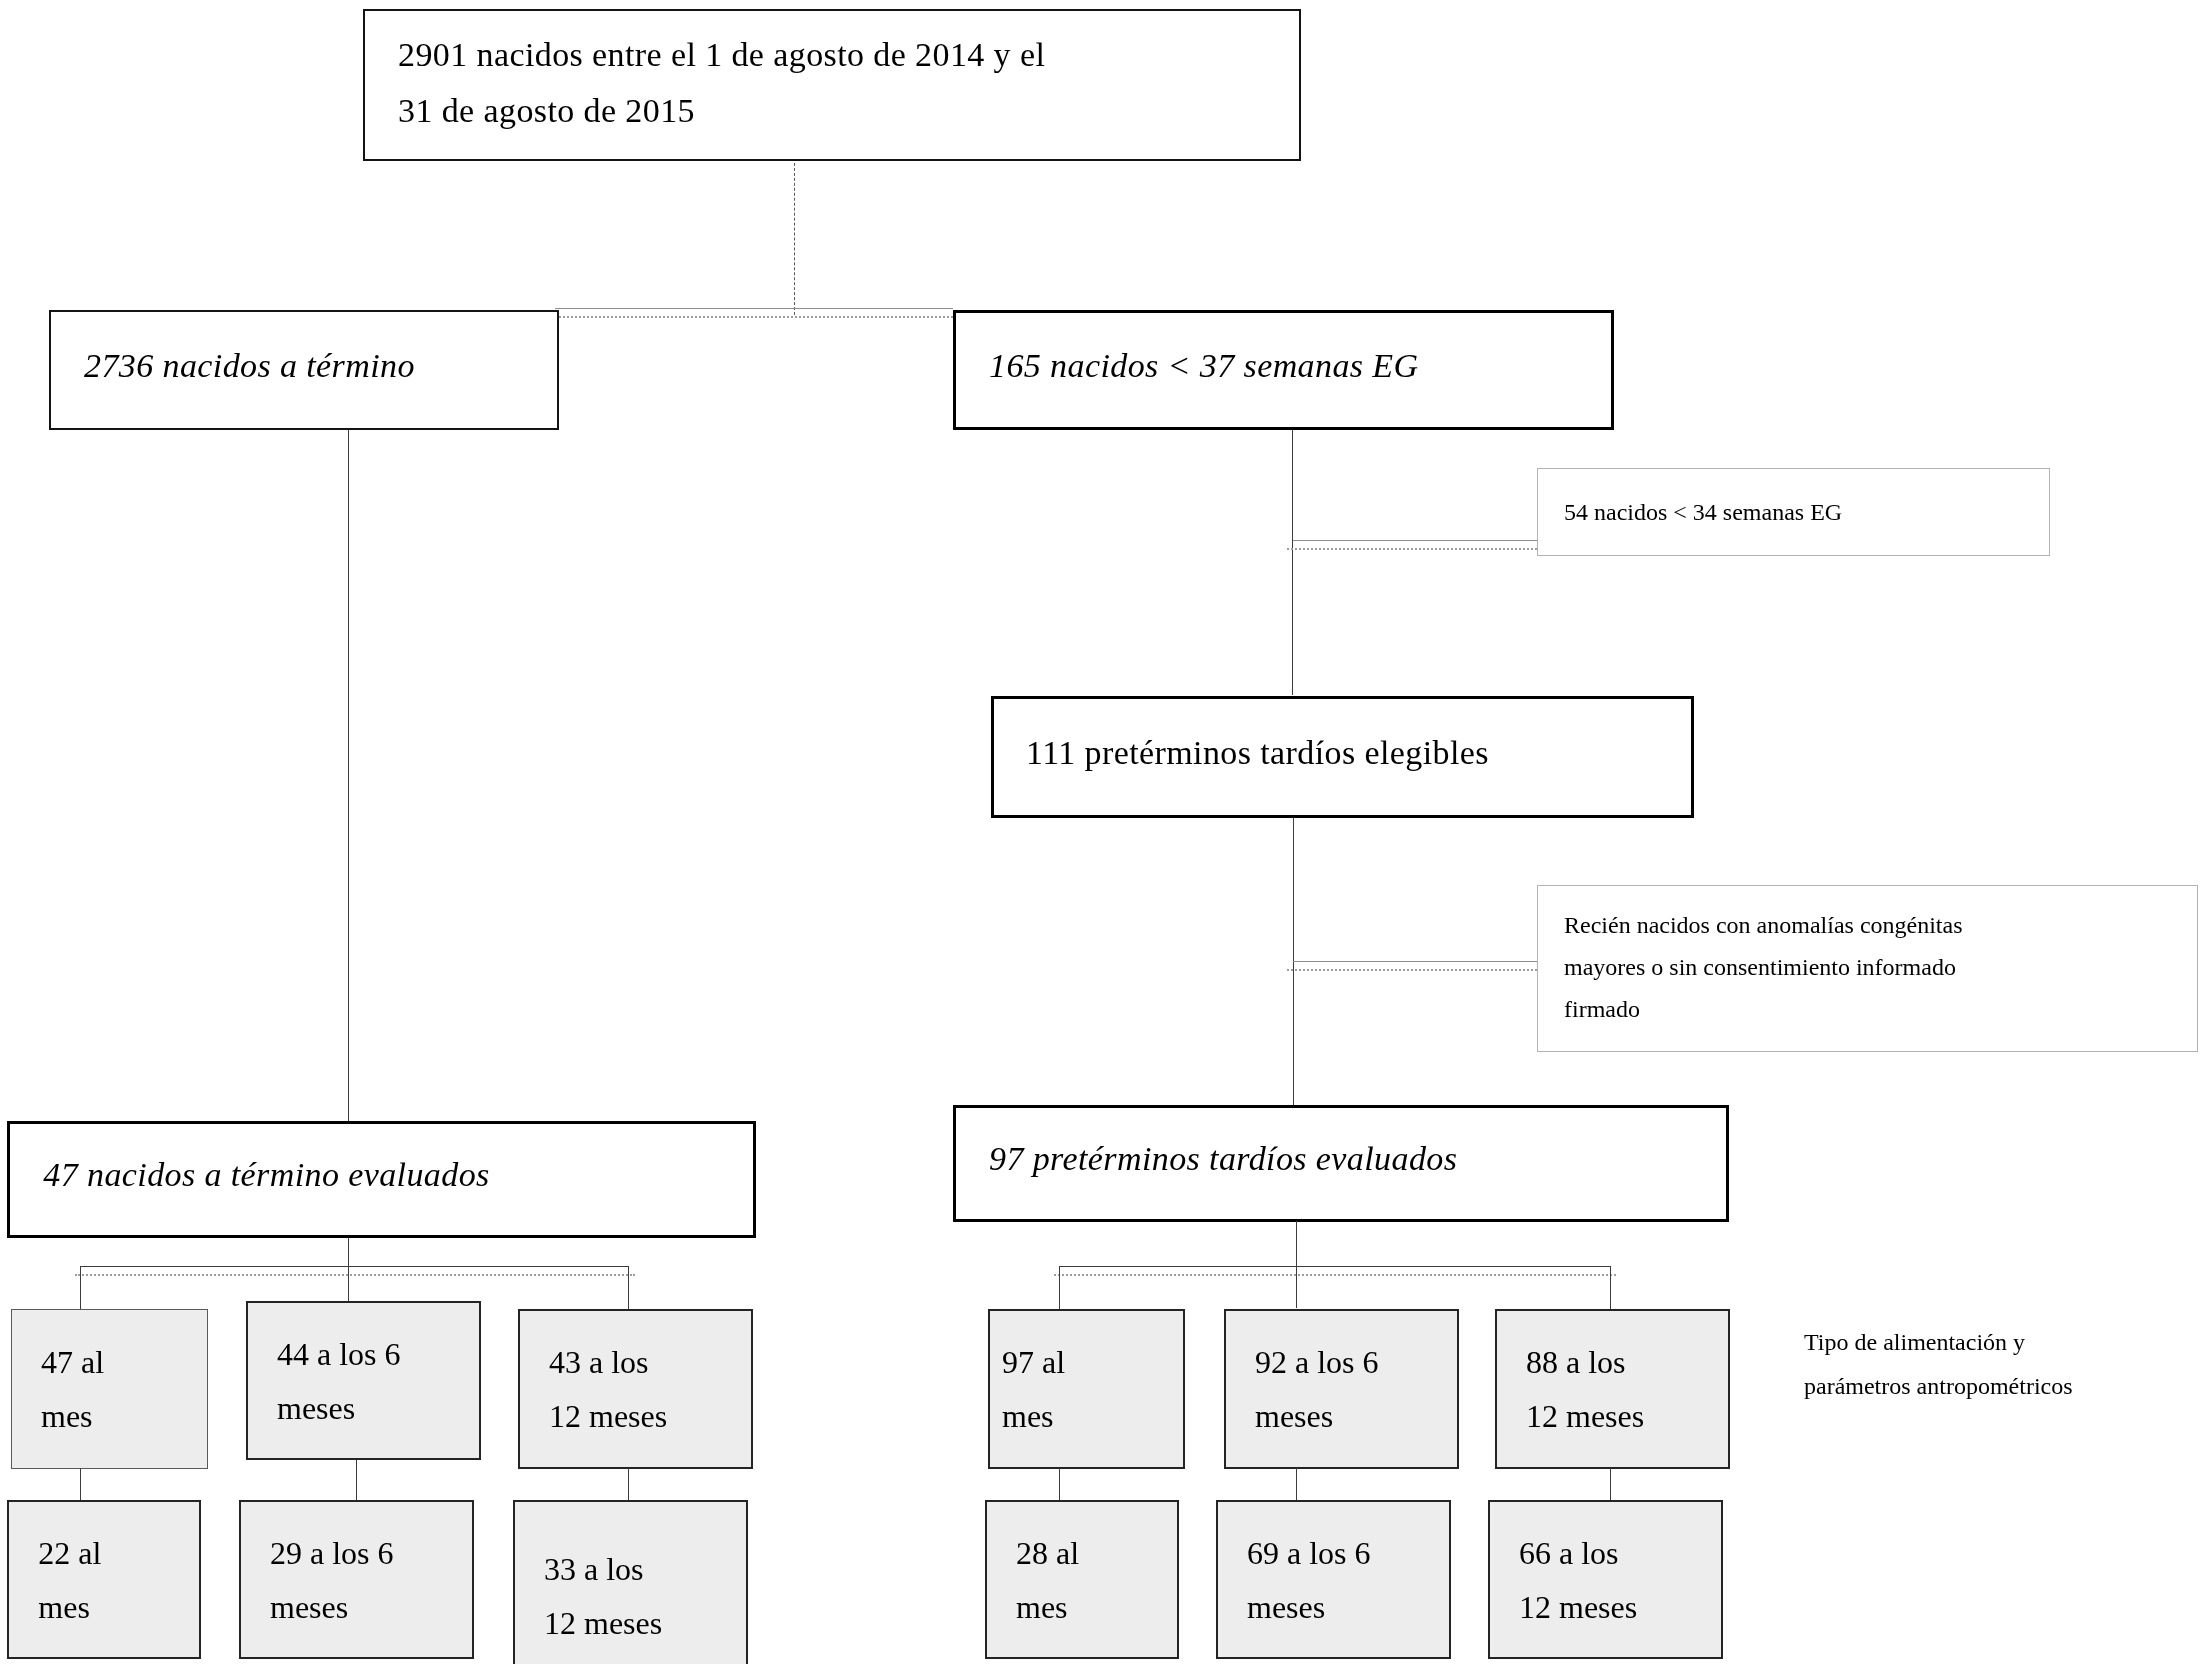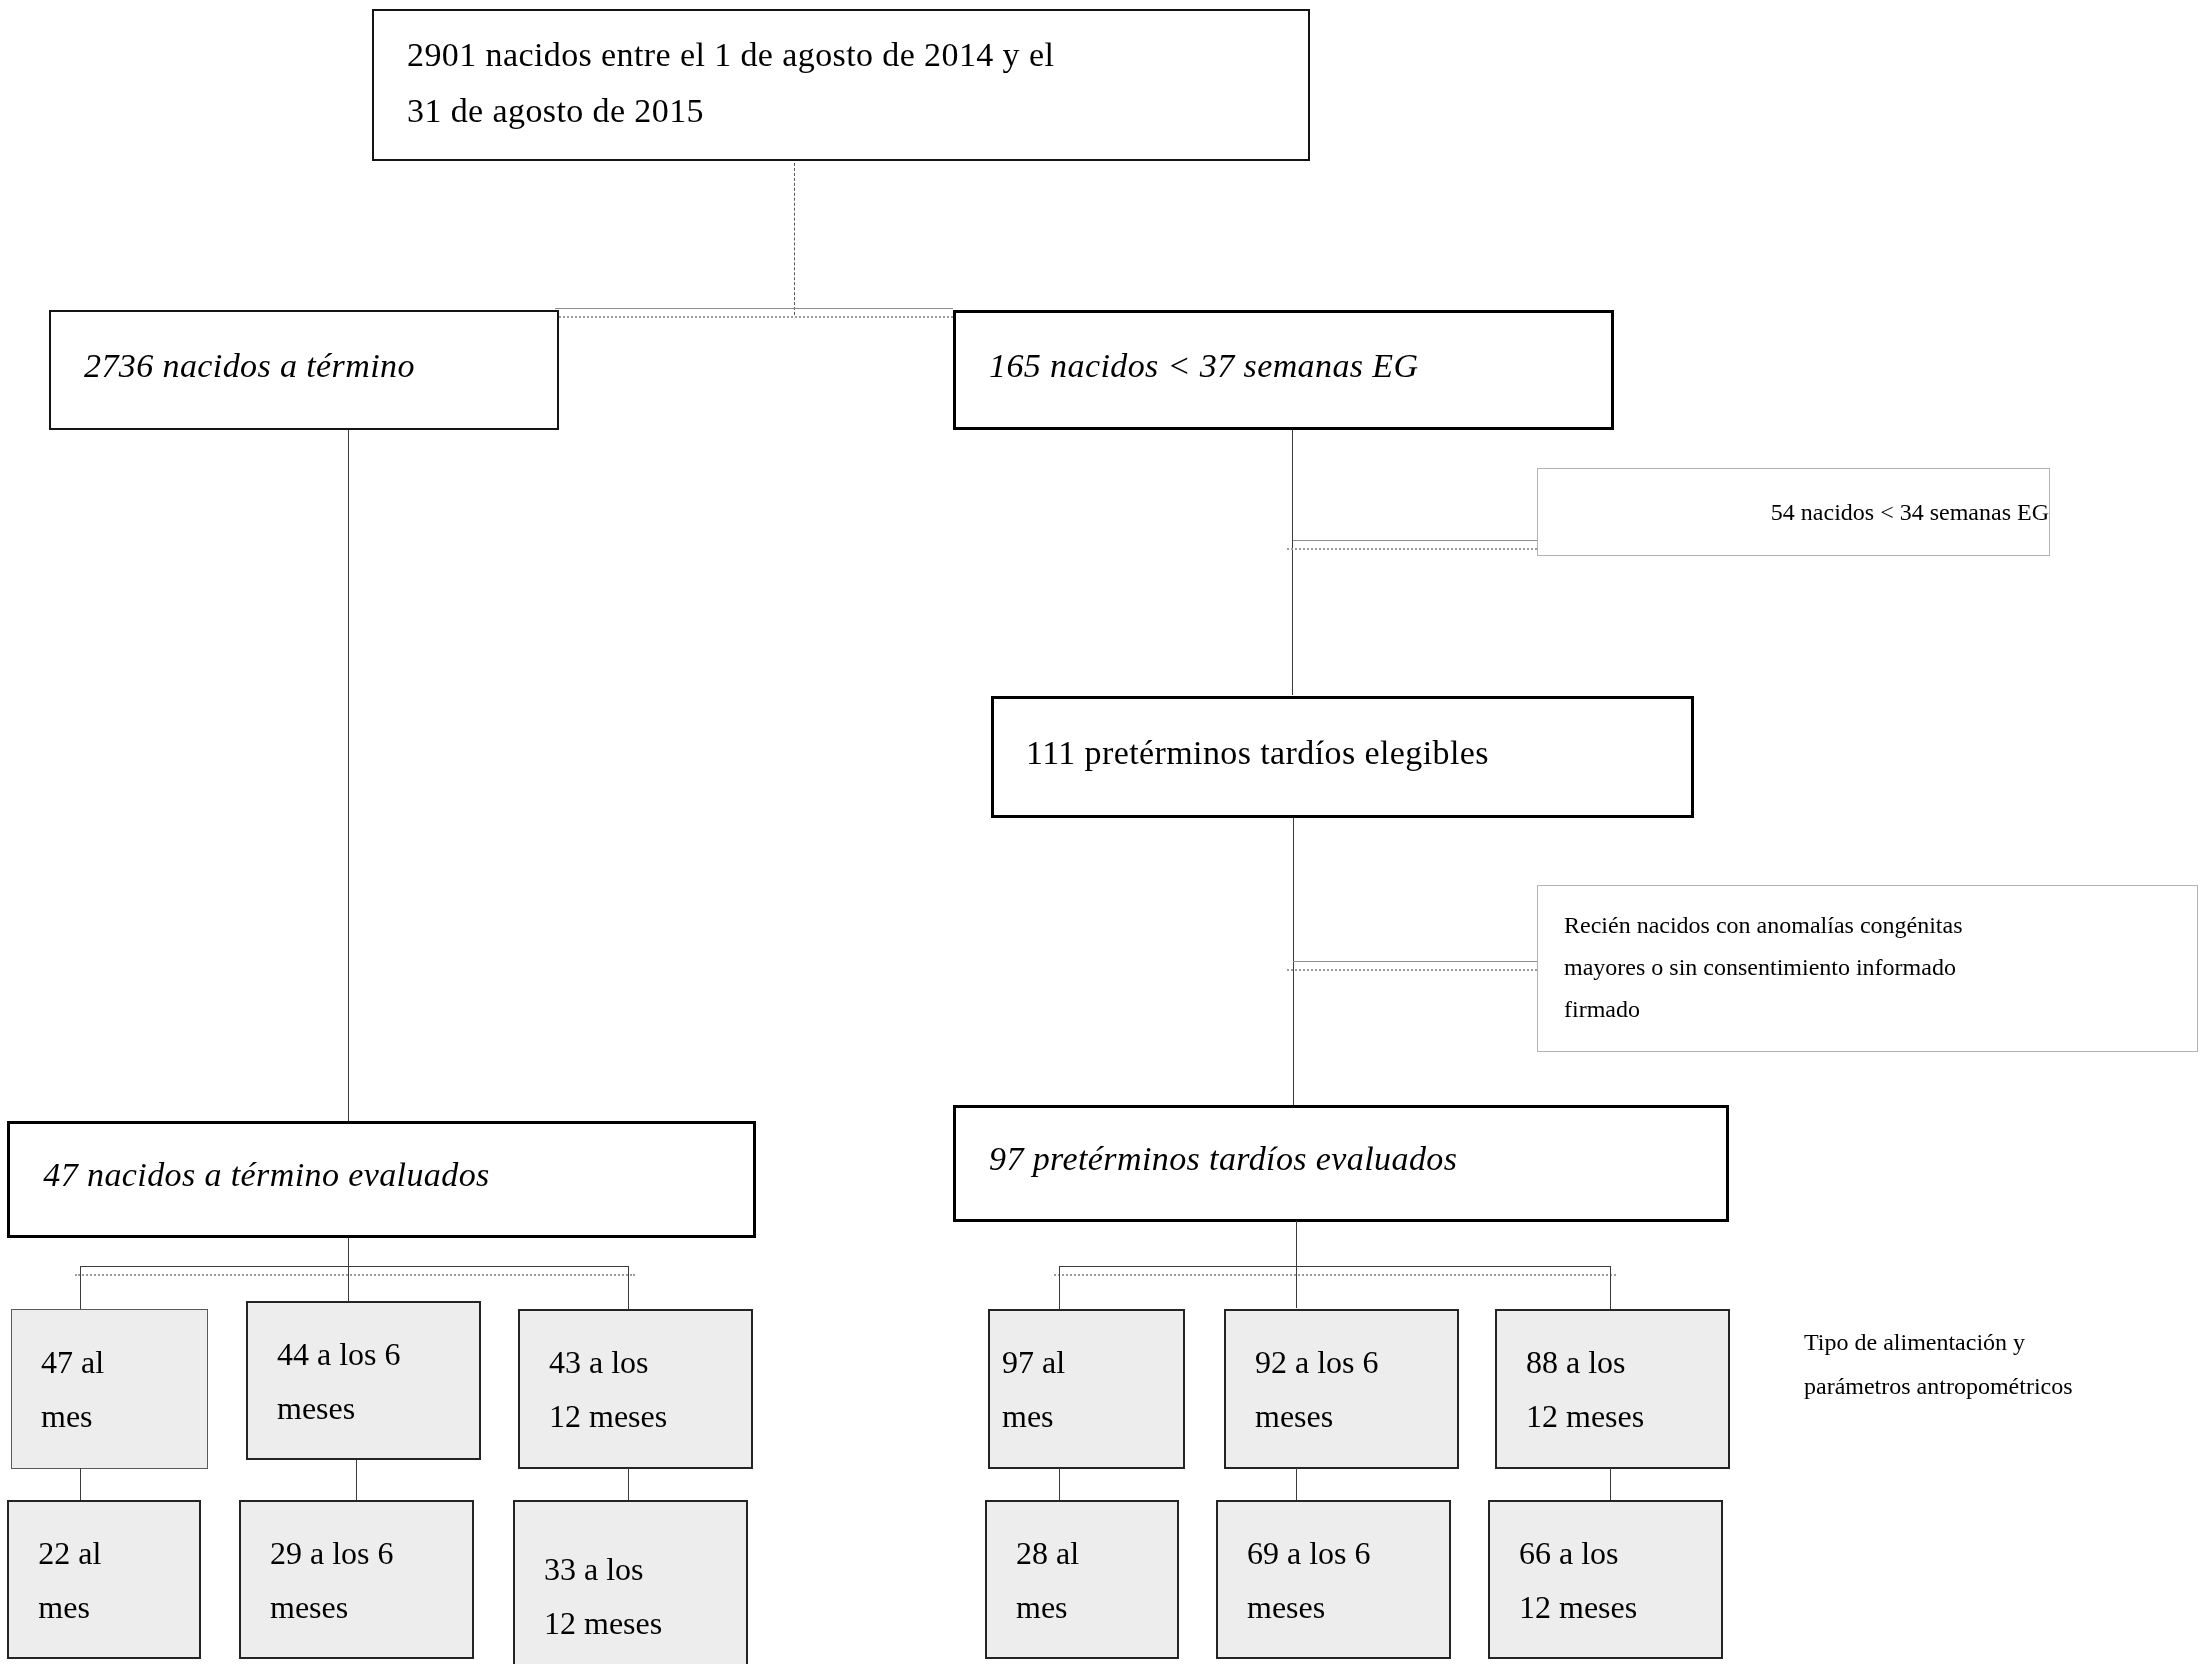--- a/index.html
+++ b/index.html
@@ -46,21 +46,21 @@
     font-size:24px;
     line-height:44px;
   }
   [data-name]{}
 </style>
 </head>
 <body>
 
 <div id="canvas" data-name="flow-diagram">
 
-  <div class="box b-norm big-text" style="left:363px;top:8.8px;width:938px;height:152px;justify-content:flex-start;padding:16px 22px 0 33px;margin-left:9px;" data-name="box-total-births">
+  <div class="box b-norm big-text" style="left:363px;top:8.8px;width:938px;height:152px;justify-content:flex-start;padding:16px 22px 0 33px;" data-name="box-total-births">
     <span data-name="box-total-births-line1">2901 nacidos entre el 1 de agosto de 2014 y el</span>
     <span data-name="box-total-births-line2">31 de agosto de 2015</span>
   </div>
 
   <div class="line vdash" style="left:794px;top:163px;height:152px;" data-name="connector-top-split-vline"></div>
   <div class="line hsolid" style="left:555px;top:308px;width:398px;" data-name="connector-split-hline"></div>
   <div class="line hdot" style="left:547px;top:316px;width:434px;" data-name="connector-split-hline-dotted"></div>
 
   <div class="box b-norm big-text pad-main" style="left:49px;top:310px;width:510px;height:120px;" data-name="box-term-births">
     <span data-name="box-term-births-label">2736 nacidos a término</span>
@@ -70,21 +70,21 @@
     <span data-name="box-preterm-births-label">165 nacidos &lt; 37 semanas EG</span>
   </div>
 
   <div class="line vsolid" style="left:348px;top:430px;height:691px;" data-name="connector-term-vline"></div>
 
   <div class="line vsolid" style="left:1292px;top:430px;height:265px;" data-name="connector-preterm-eligible-vline"></div>
 
   <div class="line hsolid" style="left:1293px;top:540px;width:246px;" data-name="connector-excluded-lt34-hline"></div>
   <div class="line hdot" style="left:1287px;top:548px;width:282px;" data-name="connector-excluded-lt34-hline-dotted"></div>
 
-  <div class="box b-light small-note-text" style="left:1537px;top:468px;width:513px;height:88px;padding-left:26px;align-items:flex-end;" data-name="box-excluded-lt34">
+  <div class="box b-light small-note-text" style="left:1537px;top:468px;width:513px;height:88px;padding-left:26px;" data-name="box-excluded-lt34">
     <span data-name="box-excluded-lt34-label">54 nacidos &lt; 34 semanas EG</span>
   </div>
 
   <div class="box b-emph big-text" style="left:991px;top:696px;width:703px;height:122px;padding-left:32px;padding-bottom:8.8px;" data-name="box-eligible-late-preterm">
     <span data-name="box-eligible-late-preterm-label">111 pretérminos tardíos elegibles</span>
   </div>
 
   <div class="line vsolid" style="left:1293px;top:818px;height:287px;" data-name="connector-eligible-evaluated-vline"></div>
 
   <div class="line hsolid" style="left:1293px;top:961px;width:246px;" data-name="connector-excluded-anomalies-hline"></div>

